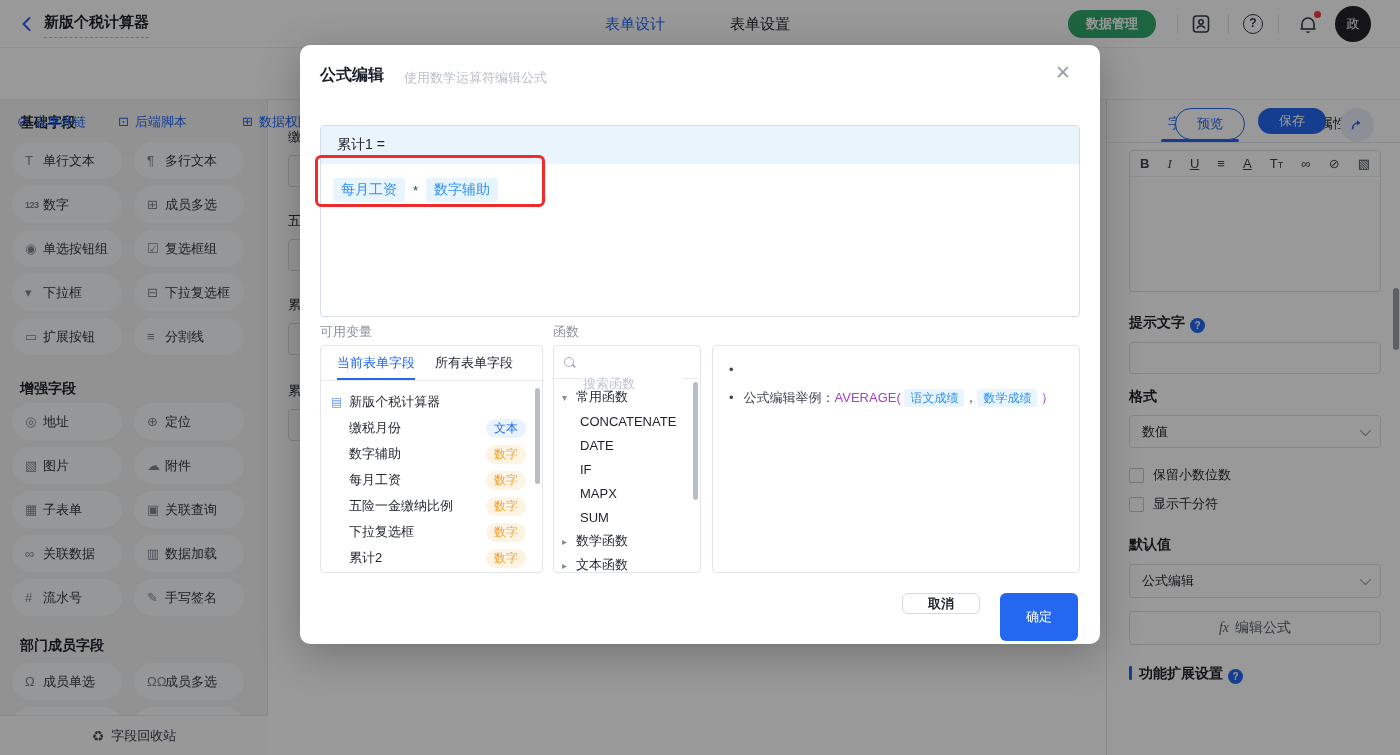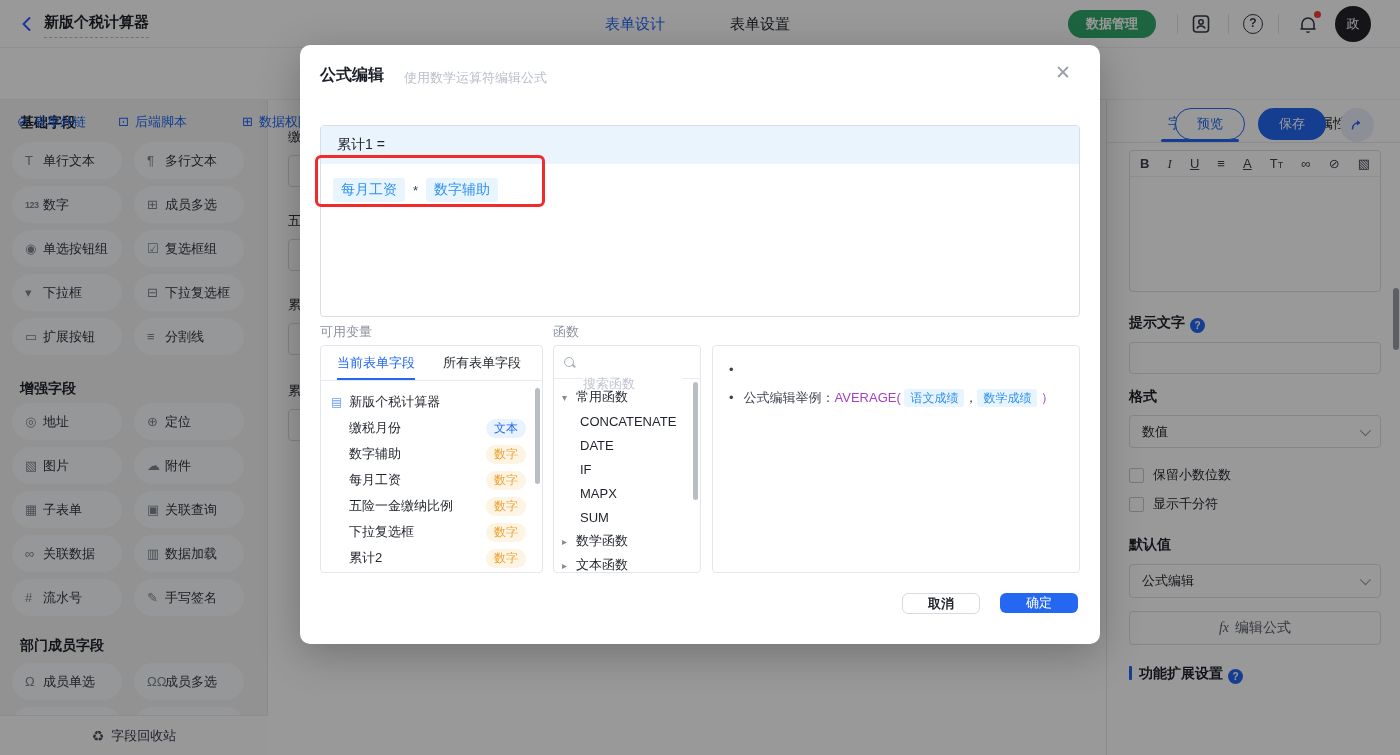--- a/index.html
+++ b/index.html
@@ -22,21 +22,21 @@
   .tb-ic { position:absolute; top:13px; width:22px; height:22px; }
   .help-circ { position:absolute; left:1243px; top:14px; width:20px; height:20px; border:1.6px solid #343a45; border-radius:50%; text-align:center; line-height:17px; font-size:12px; font-weight:bold; color:#343a45; }
   .bell-dot { position:absolute; right:-1px; top:-1px; width:7px; height:7px; background:#f53f3f; border-radius:50%; }
   .avatar { position:absolute; left:1335px; top:6px; width:36px; height:36px; background:#23242a; border-radius:50%; color:#fff; text-align:center; line-height:36px; font-size:13px; }
 
   
   .toolbar { position:absolute; left:0; top:48px; width:1400px; height:52px; background:#fff; border-bottom:1px solid #eceef2; z-index:1; }
   .tlink { position:absolute; top:65px; color:#2468f2; font-size:13px; cursor:pointer; white-space:nowrap; }
   .tlink .pic { color:#2468f2; margin-right:6px; }
   .btn-preview { position:absolute; left:1175px; top:60px; width:70px; height:32px; border:1px solid #2468f2; color:#2468f2; background:#fff; border-radius:16px; font-size:13px; }
-  .btn-save { position:absolute; left:1258px; top:60px; width:68px; height:32px; border:none; color:#fff; background:#2468f2; border-radius:16px; font-size:13px; }
+  .btn-save { position:absolute; left:1258px; top:60px; width:68px; height:26px; border:none; color:#fff; background:#2468f2; border-radius:16px; font-size:13px; }
   .btn-share { position:absolute; left:1340px; top:60px; width:34px; height:34px; border-radius:50%; background:#e9effb; border:none; }
 
   
   .sidebar { position:absolute; left:0; top:100px; width:268px; height:655px; background:#f3f4f6; border-right:1px solid #e5e6eb; }
   .sec-h { position:absolute; left:20px; font-size:14px; font-weight:bold; color:#1d2129; }
   .pill { position:absolute; width:110px; height:37px; background:#fbfcfd; border-radius:19px; display:flex; align-items:center; padding-left:13px; cursor:grab; }
   .pill .pic { width:18px; color:#7d8694; font-size:13px; flex:none; }
   .pill .pic.num { font-size:9px; font-weight:bold; letter-spacing:-0.5px; }
   .pill .plabel { color:#2e3440; font-size:13px; white-space:nowrap; }
   .recycle { position:absolute; left:0; top:615px; width:268px; height:40px; background:#fdfdfe; border-top:1px solid #e8eaef; display:flex; align-items:center; justify-content:center; gap:7px; color:#343b46; cursor:pointer; z-index:3; }
@@ -79,21 +79,21 @@
   .m-sub { position:absolute; left:104px; top:24px; font-size:13px; color:#b9bec8; }
   .m-close { position:absolute; left:755px; top:16px; font-size:19px; color:#9aa0ab; cursor:pointer; }
   .editor { position:absolute; left:20px; top:80px; width:760px; height:192px; border:1px solid #d8dde6; border-radius:4px; overflow:hidden; cursor:text; }
   .ed-head { height:38px; background:#e9f4fd; display:flex; align-items:center; padding:0 16px; font-size:14px; color:#25272e; }
   .ed-body { padding:14px 12px; display:flex; align-items:center; gap:8px; background:#fff; }
   .chip { background:#e8f5fe; color:#2e8ff2; border-radius:3px; padding:3px 8px; font-size:14px; cursor:pointer; }
   .op { color:#3a3f48; font-size:13px; }
   .redbox { position:absolute; left:15px; top:110px; width:230px; height:52px; border:3px solid #f12b2b; border-radius:6px; z-index:30; pointer-events:none; }
   .sub-label { position:absolute; font-size:13px; color:#8a919f; }
   .panel { position:absolute; top:300px; height:228px; border:1px solid #e3e6ec; border-radius:4px; background:#fff; overflow:hidden; }
-  .vtabs { height:35px; border-bottom:1px solid #e8eaef; display:flex; align-items:center; padding:0 16px; gap:28px; }
+  .vtabs { height:35px; border-bottom:1px solid #e8eaef; display:flex; align-items:center; padding:0 16px; gap:20px; }
   .vtab { font-size:13px; cursor:pointer; position:relative; height:100%; display:flex; align-items:center; }
   .vtab.active { color:#2468f2; }
   .vtab.active::after { content:""; position:absolute; left:0; right:0; bottom:0; height:2px; background:#2468f2; }
   .vrow { height:26px; display:flex; align-items:center; padding:0 16px 0 10px; font-size:13px; color:#1f2329; cursor:pointer; }
   .vrow.field { padding-left:28px; }
   .vrow .docpic { color:#6b9bff; margin-right:7px; font-size:12px; }
   .badge { margin-left:auto; font-size:12px; border-radius:10px; padding:1px 8px; }
   .badge.text { color:#2468f2; background:#e8f3ff; }
   .badge.num { color:#f0a033; background:#fdf4e3; }
   .vthumb { position:absolute; right:2px; width:5px; background:#b9bdc4; border-radius:3px; }
@@ -105,21 +105,21 @@
   .srch input::placeholder { color:#bfc4cd; }
   .frow { height:24px; display:flex; align-items:center; padding:0 8px; font-size:13px; color:#1f2329; cursor:pointer; }
   .frow .tg { color:#868d98; font-size:10px; width:14px; }
   .frow.item { padding-left:26px; }
   .helps { padding:14px 14px 0 16px; }
   .hrow { display:flex; gap:10px; font-size:13px; color:#3e4552; line-height:20px; margin-bottom:8px; align-items:flex-start; }
   .hrow .dot { font-size:13px; color:#3e4552; }
   .purple { color:#a540c0; }
   .chip.small { font-size:12px; padding:2px 6px; }
   .m-cancel { position:absolute; left:602px; top:548px; width:78px; height:21px; background:#fff; border:1px solid #d6dae1; border-radius:6px; font-size:13px; color:#1f2329;font-weight:bold; }
-  .m-ok { position:absolute; left:700px; top:548px; width:78px; height:20px; background:#2468f2; border:none; border-radius:6px; font-size:13px; color:#fff; }
+  .m-ok { position:absolute; left:700px; top:548px; width:78px; height:48px; background:#2468f2; border:none; border-radius:6px; font-size:13px; color:#fff; }
 </style>
 </head>
 <body>
 
 <div class="screen">
 
   <div class="topbar">
     <svg class="back" viewBox="0 0 18 18">
         <polyline points="11.5,3 5.5,9 11.5,15" fill="none" stroke="#2d5cf6" stroke-width="2" stroke-linecap="round" stroke-linejoin="round"></polyline>
       </svg>

